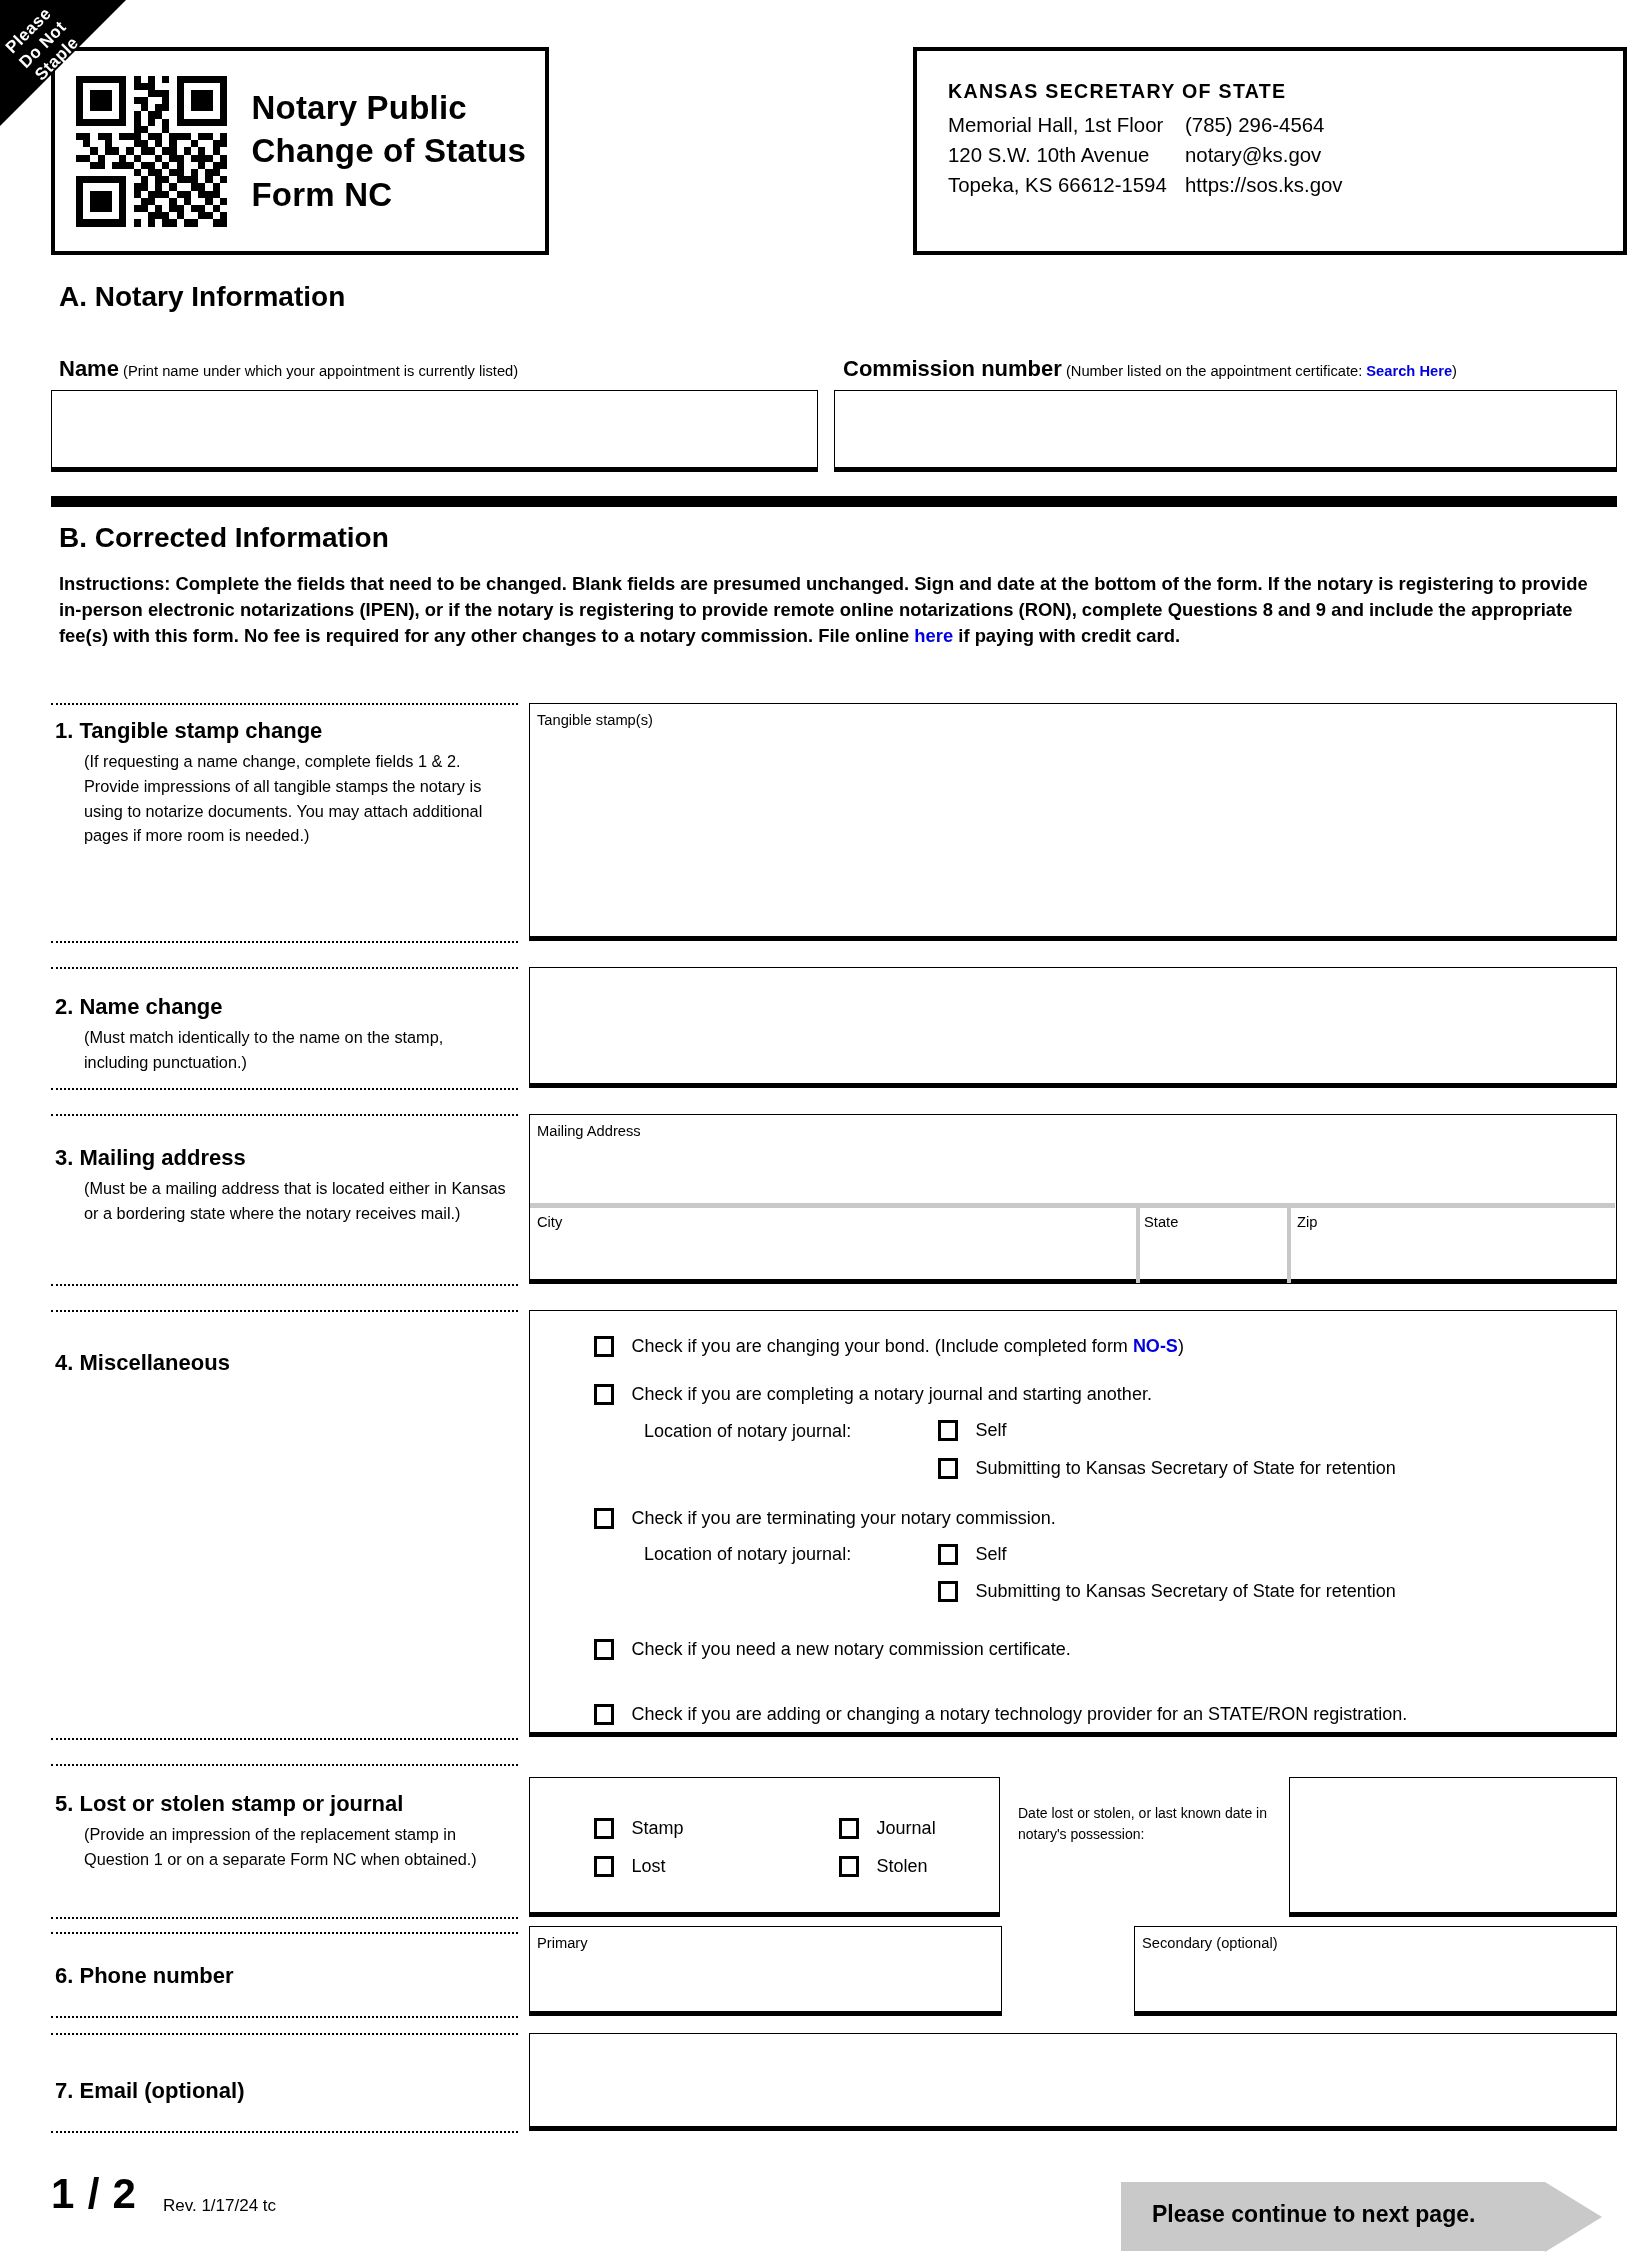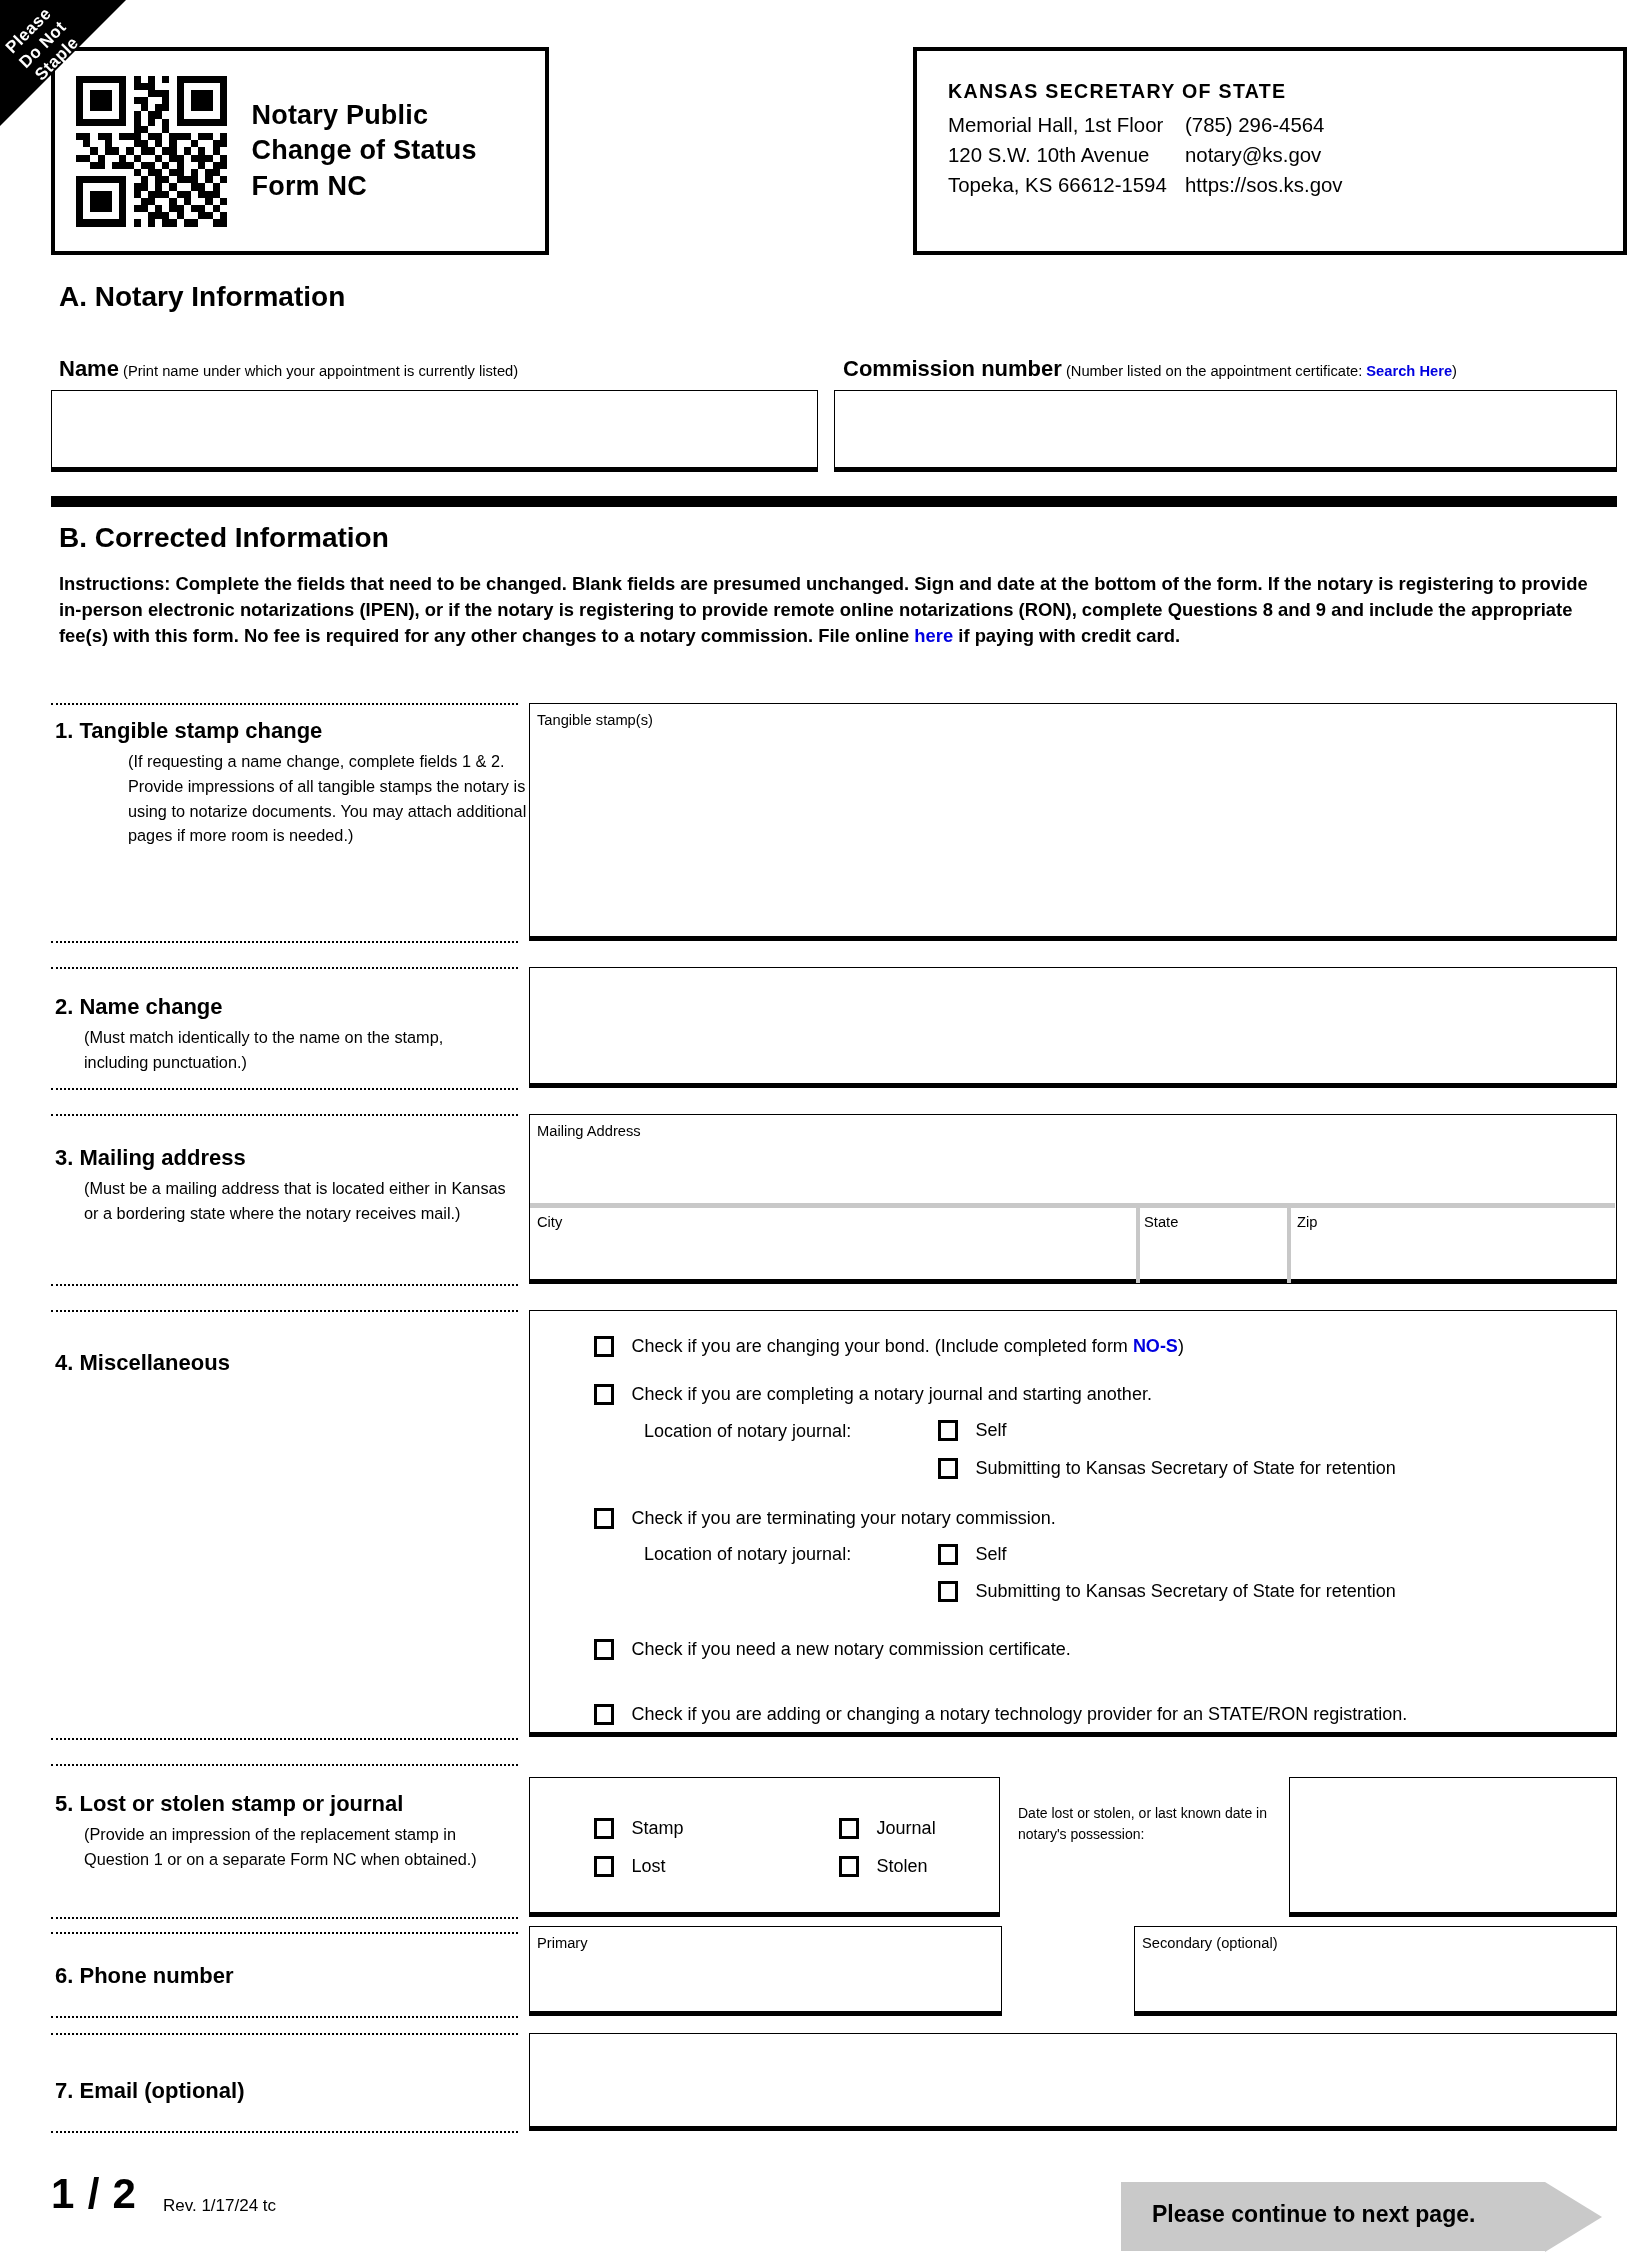--- a/index.html
+++ b/index.html
@@ -68,21 +68,21 @@
     width: 151px; height: 151px;
     display: grid;
     grid-template-columns: repeat(21, 1fr);
     grid-template-rows: repeat(21, 1fr);
     flex: 0 0 auto;
   }
   .qr i { display:block; background: #fff; }
   .qr i.b { background:#000; }
   .hdr-title {
     margin-left: 24.5px;
-    font-size: 27px;
+    font-size: 33px;
     font-weight: bold;
     line-height: 1.32;
     letter-spacing: 0.2px;
   }
   .hdr-title .ln3 { font-weight: bold; }
 
   .hdr-right {
     position: absolute;
     right: 0; top: 0;
     width: 714px; height: 208px;
@@ -723,21 +723,21 @@
   <div class="sec-b-head">B. Corrected Information</div>
   <div class="instructions">
     <span>Instructions: Complete the fields that need to be changed. Blank fields are presumed unchanged. Sign and date at the bottom of the form. If the notary is registering to provide in-person electronic notarizations (IPEN), or if the notary is registering to provide remote online notarizations (RON), complete Questions 8 and 9 and include the appropriate fee(s) with this form. No fee is required for any other changes to a notary commission. File online </span><span class="link">here</span><span> if paying with credit card.</span>
   </div>
 
   <div class="dotted" style="top:703px;"></div>
   <div class="row-num" style="top:718px;">
     <span class="num">1.</span>
     <span>Tangible stamp change</span>
   </div>
-  <div class="row-sub" style="top:749px;margin-left:44px;">(If requesting a name change, complete fields 1 &amp; 2. Provide impressions of all tangible stamps the notary is using to notarize documents. You may attach additional pages if more room is needed.)</div>
+  <div class="row-sub" style="top:749px;">(If requesting a name change, complete fields 1 &amp; 2. Provide impressions of all tangible stamps the notary is using to notarize documents. You may attach additional pages if more room is needed.)</div>
   <div class="inbox" style="left:529px; top:703px; width:1088px; height:238px;"></div>
   <div class="boxlabel" style="left:537px; top:713px;">Tangible stamp(s)</div>
   <div class="dotted" style="top:941px;"></div>
 
   <div class="dotted" style="top:967px;"></div>
   <div class="row-num" style="top:994px;">
     <span class="num">2.</span>
     <span>Name change</span>
   </div>
   <div class="row-sub" style="top:1025px; width:408px;">(Must match identically to the name on the stamp, including punctuation.)</div>

